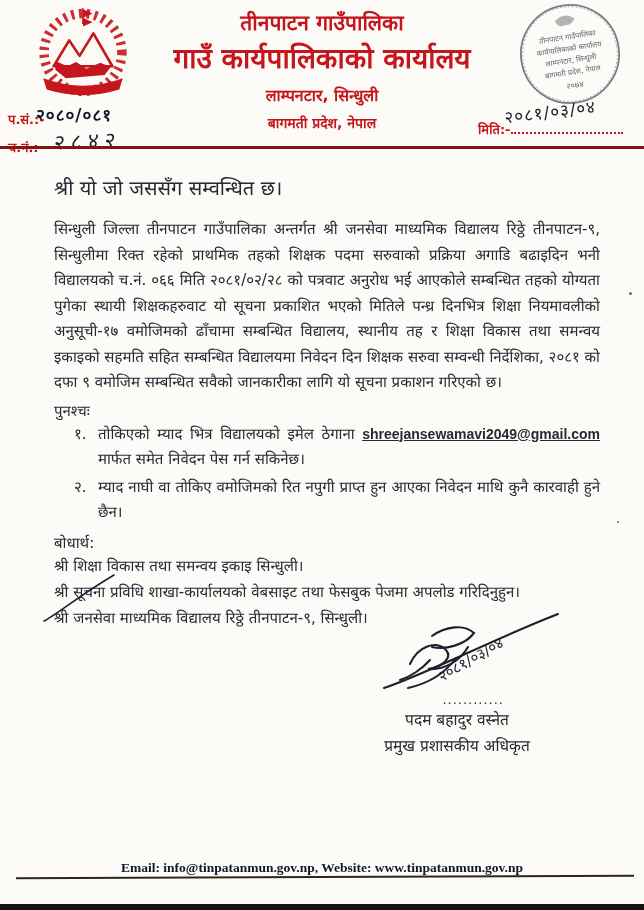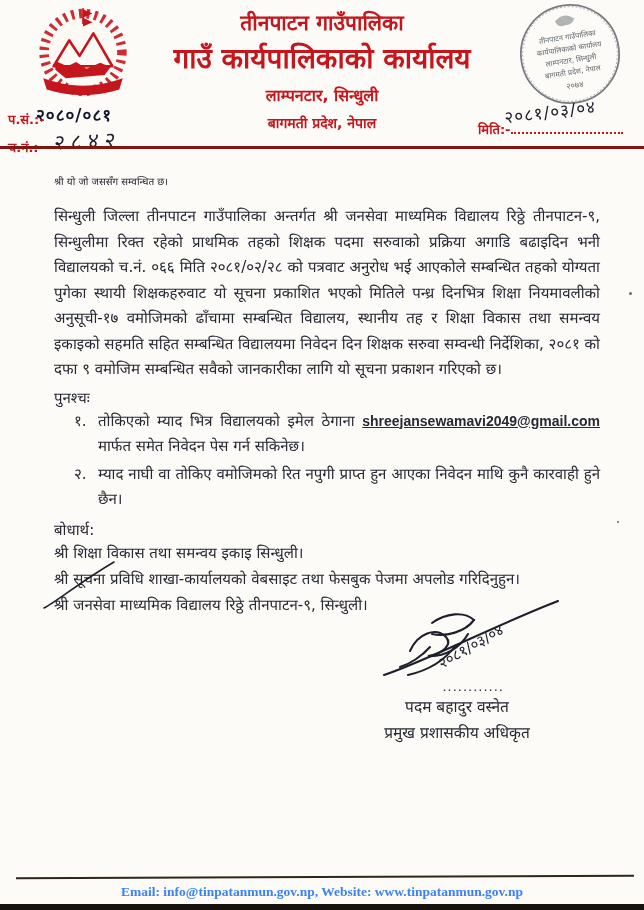--- a/index.html
+++ b/index.html
@@ -24,40 +24,40 @@
   .hand { color:#20222e; font-family:"DejaVu Sans", sans-serif; }
   .disp-value { display:inline-block; font-size:21px; font-weight:normal; letter-spacing:6px; margin-left:10px; transform:rotate(-3deg) skewX(-6deg); position:relative; top:-4px; }
   .date-block { position:absolute; right:14px; top:100px; width:160px; height:42px; }
   .date-value { position:absolute; left:34px; top:0px; font-size:17px; transform:rotate(-7deg); letter-spacing:1px; }
   .date-label-row { position:absolute; left:0; top:20px; color:#c4161c; font-weight:bold; font-size:13px; white-space:nowrap;padding-left:8px; }
   .date-dots { display:inline-block; width:112px; border-bottom:2px dotted #c4161c; height:12px; }
   .head-rule { position:absolute; left:0; right:0; top:146px; border-top:3px solid #82150d; }
   
   .content { position:absolute; left:0; right:0; top:150px; padding:0 44px 0 54px; }
   .subject { text-align:center; font-weight:bold; font-size:16px; margin-top:9px; }
-  .salutation { margin-top:24px; font-size:10px; }
+  .salutation { margin-top:24px; font-size:20px; }
   .body-par { margin-top:16px; font-size:15px; line-height:25.5px; text-align:justify; }
   .ps-head { margin-top:4px; font-size:15px; }
   .ps-item { display:flex; margin-top:2px; }
   .ps-num  { width:24px; margin-left:20px; font-size:15px; line-height:25.5px; }
   .ps-text { flex:1; font-size:15px; line-height:25.5px; text-align:justify; }
   .email { font-family:"Liberation Sans", sans-serif; font-size:14px; font-weight:bold; text-decoration:underline; }
   .cc-head { margin-top:6px; font-size:15px; }
   .cc-list { position:relative; }
   .cc-line { margin-top:3px; font-size:15px; line-height:23px; }
   .cc-tick { position:absolute; left:-14px; top:18px; width:80px; height:52px; pointer-events:none; }
   
   .sig-block { position:relative; height:150px; }
   .sig-svg   { position:absolute; right:34px; top:-22px; }
   .sig-dots  { position:absolute; right:96px; top:62px; font-size:13px; letter-spacing:1px; color:#2a2c36; }
   .sig-name  { position:absolute; right:18px; top:78px;  width:250px; text-align:center; font-size:15.5px; }
   .sig-title { position:absolute; right:18px; top:104px; width:250px; text-align:center; font-size:15.5px; }
   
   .footer-rule { position:absolute; left:16px; right:10px; top:876px; border-top:2.5px solid #2e251c; transform:rotate(-0.25deg); }
-  .footer-text { position:absolute; left:0; right:0; top:884px; text-align:center; color:#3b82f6; font-weight:bold; font-size:13.5px; font-family:"Liberation Serif", serif; }
+  .footer-text { position:absolute; left:0; right:0; top:860px; text-align:center; color:#0f172a; font-weight:bold; font-size:13.5px; font-family:"Liberation Serif", serif; }
   .bottom-bar  { position:absolute; left:0; right:0; bottom:0; height:6px; background:#16120d; }
   .speck { position:absolute; background:#6b6b66; border-radius:50%; }
 </style>
 </head>
 <body>
 
 <div class="page">
 
   <div class="emblem">
     <svg viewBox="0 0 120 118" width="106" height="102">

